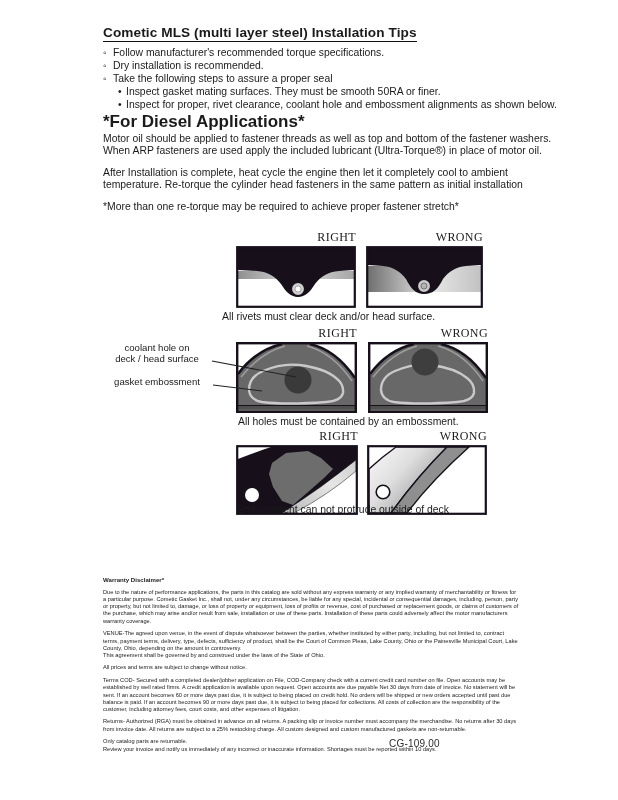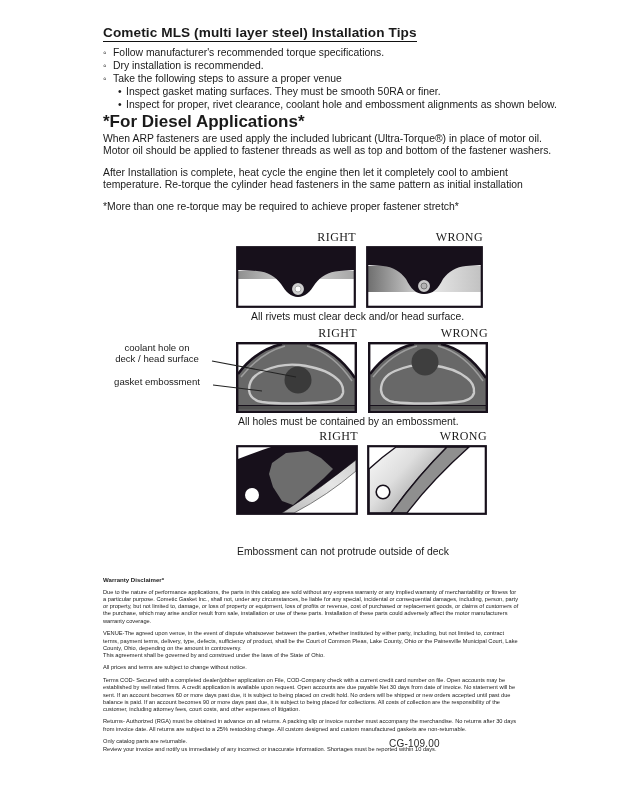--- a/index.html
+++ b/index.html
@@ -31,29 +31,29 @@
 </head>
 <body>
 
 <div id="page">
 
   <div class="abs title">Cometic MLS (multi layer steel) Installation Tips</div>
 
   <div class="abs tips">
     <div class="tip"><span class="mk">◦</span><span>Follow manufacturer's recommended torque specifications.</span></div>
     <div class="tip"><span class="mk">◦</span><span>Dry installation is recommended.</span></div>
-    <div class="tip"><span class="mk">◦</span><span>Take the following steps to assure a proper venue</span></div>
+    <div class="tip"><span class="mk">◦</span><span>Take the following steps to assure a proper seal</span></div>
     <div class="tip sub"><span class="mk">•</span><span>Inspect gasket mating surfaces.  They must be smooth 50RA or finer.</span></div>
     <div class="tip sub"><span class="mk">•</span><span>Inspect for proper, rivet clearance, coolant hole and embossment alignments as shown below.</span></div>
   </div>
 
   <div class="abs diesel">
     <div class="h2">*For Diesel Applications*</div>
+    <div class="p">Motor oil should be applied to fastener threads as well as top and bottom of the fastener washers.</div>
     <div class="p">When ARP fasteners are used apply the included lubricant (Ultra-Torque®) in place of motor oil.</div>
-    <div class="p">Motor oil should be applied to fastener threads as well as top and bottom of the fastener washers.</div>
     <div class="p gap">After Installation is complete, heat cycle the engine then let it completely cool to ambient</div>
     <div class="p">temperature. Re-torque the cylinder head fasteners in the same pattern as initial installation</div>
     <div class="p gap">*More than one re-torque may be required to achieve proper fastener stretch*</div>
   </div>
 
   <div class="abs dlabel" style="left:236px;top:230px;width:120px;">RIGHT</div>
   <div class="abs dlabel" style="left:366px;top:230px;width:117px;">WRONG</div>
 
   <div class="abs" style="left:236px;top:246px;">
     <svg width="120" height="62" viewBox="0 0 120 62">
@@ -84,21 +84,21 @@
       </defs>
       <rect x="1" y="1" width="115" height="60" fill="#ffffff"></rect>
       <rect x="2" y="20" width="113" height="26" fill="url(#w1g)"></rect>
       <path d="M2,2 H115 V19 L100,20 C90,21 83,25 77,33 C72,43 67,48 58,48 C50,48 45,43 40,33 C34,25 27,21 17,20 L2,19 Z" fill="#17101b"></path>
       <circle cx="58" cy="40" r="6.7" fill="#c9c9c9" stroke="#17101b" stroke-width="1.5"></circle>
       <circle cx="58" cy="40" r="3" fill="#b3b3b3" stroke="#666666" stroke-width="0.8"></circle>
       <rect x="1.2" y="1.2" width="114.6" height="59.6" fill="none" stroke="#17101b" stroke-width="2.2"></rect>
     </svg>
   </div>
 
-  <div class="abs caption" style="left:251px;top:311px;">All rivets must clear deck and/or head surface.</div>
+  <div class="abs caption" style="left:222px;top:311px;">All rivets must clear deck and/or head surface.</div>
 
   <div class="abs dlabel" style="left:236px;top:326px;width:121px;">RIGHT</div>
   <div class="abs dlabel" style="left:368px;top:326px;width:120px;">WRONG</div>
 
   <div class="abs callout" style="top:342px;">
     <div>coolant hole on</div>
     <div>deck / head surface</div>
   </div>
   <div class="abs callout" style="top:376px;">
     <div>gasket embossment</div>
@@ -178,21 +178,21 @@
         </linearGradient>
       </defs>
       <rect x="1" y="1" width="118" height="68" fill="#ffffff"></rect>
       <path d="M29,2 H80 Q50,32 24,68 H2 V24 Q15,12 29,2 Z" fill="url(#wbg)" stroke="#17101b" stroke-width="1.5"></path>
       <path d="M80,2 H102 Q64,36 40,68 H24 Q50,32 80,2 Z" fill="#8f8f8f" stroke="#17101b" stroke-width="1.4"></path>
       <circle cx="16" cy="47" r="6.8" fill="#ffffff" stroke="#17101b" stroke-width="1.6"></circle>
       <rect x="1.2" y="1.2" width="117.6" height="67.6" fill="none" stroke="#17101b" stroke-width="2.2"></rect>
     </svg>
   </div>
 
-  <div class="abs caption" style="left:237px;top:546px;">
+  <div class="abs caption" style="left:237px;top:504px;">
     <div>Embossment can not protrude outside of deck</div>
   </div>
 
   <div class="abs legalwrap">
     <p class="lh">Warranty Disclaimer*</p>
     <p class="gap">Due to the nature of performance applications, the parts in this catalog are sold without any express warranty or any implied warranty of merchantability or fitness for a particular purpose. Cometic Gasket Inc., shall not, under any circumstances, be liable for any special, incidental or consequential damages, including, person, party or property, but not limited to, damage, or loss of property or equipment, loss of profits or revenue, cost of purchased or replacement goods, or claims of customers of the purchase, which may arise and/or result from sale, installation or use of these parts. Installation of these parts could adversely affect the motor manufacturers warranty coverage.</p>
     <p class="gap">VENUE-The agreed upon venue, in the event of dispute whatsoever between the parties, whether instituted by either party, including, but not limited to, contract terms, payment terms, delivery, type, defects, sufficiency of product, shall be the Court of Common Pleas, Lake County, Ohio or the Painesville Municipal Court, Lake County, Ohio, depending on the amount in controversy.</p>
     <p>This agreement shall be governed by and construed under the laws of the State of Ohio.</p>
     <p class="gap">All prices and terms are subject to change without notice.</p>
     <p class="gap">Terms COD- Secured with a completed dealer/jobber application on File, COD-Company check with a current credit card number on file. Open accounts may be established by well rated firms. A credit application is available upon request. Open accounts are due payable Net 30 days from date of invoice. No statement will be sent. If an account becomes 60 or more days past due, it is subject to being placed on credit hold. No orders will be shipped or new orders accepted until past due balance is paid. If an account becomes 90 or more days past due, it is subject to being placed for collections. All costs of collection are the responsibility of the customer, including attorney fees, court costs, and other expenses of litigation.</p>

